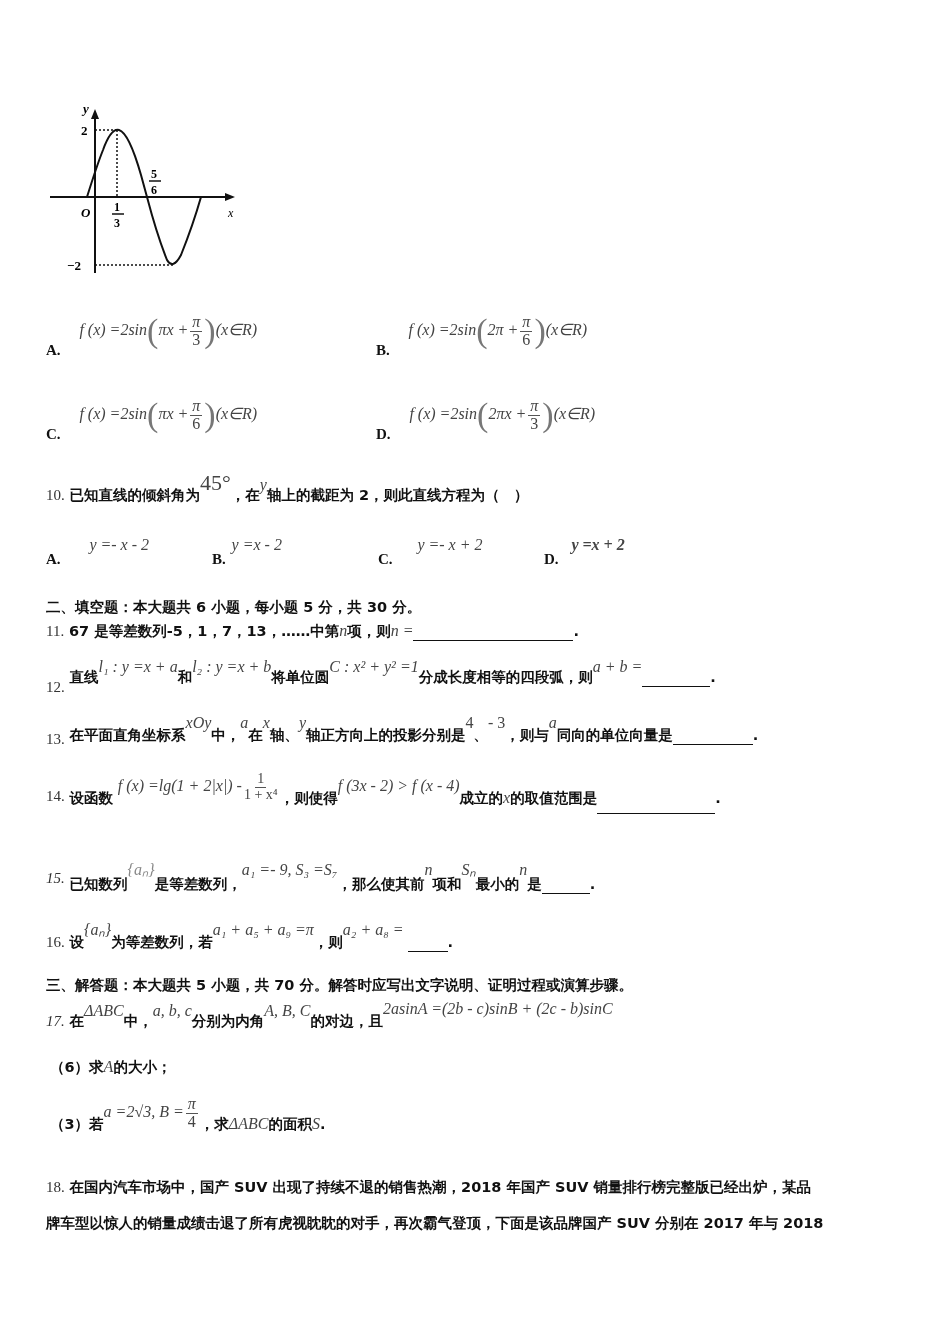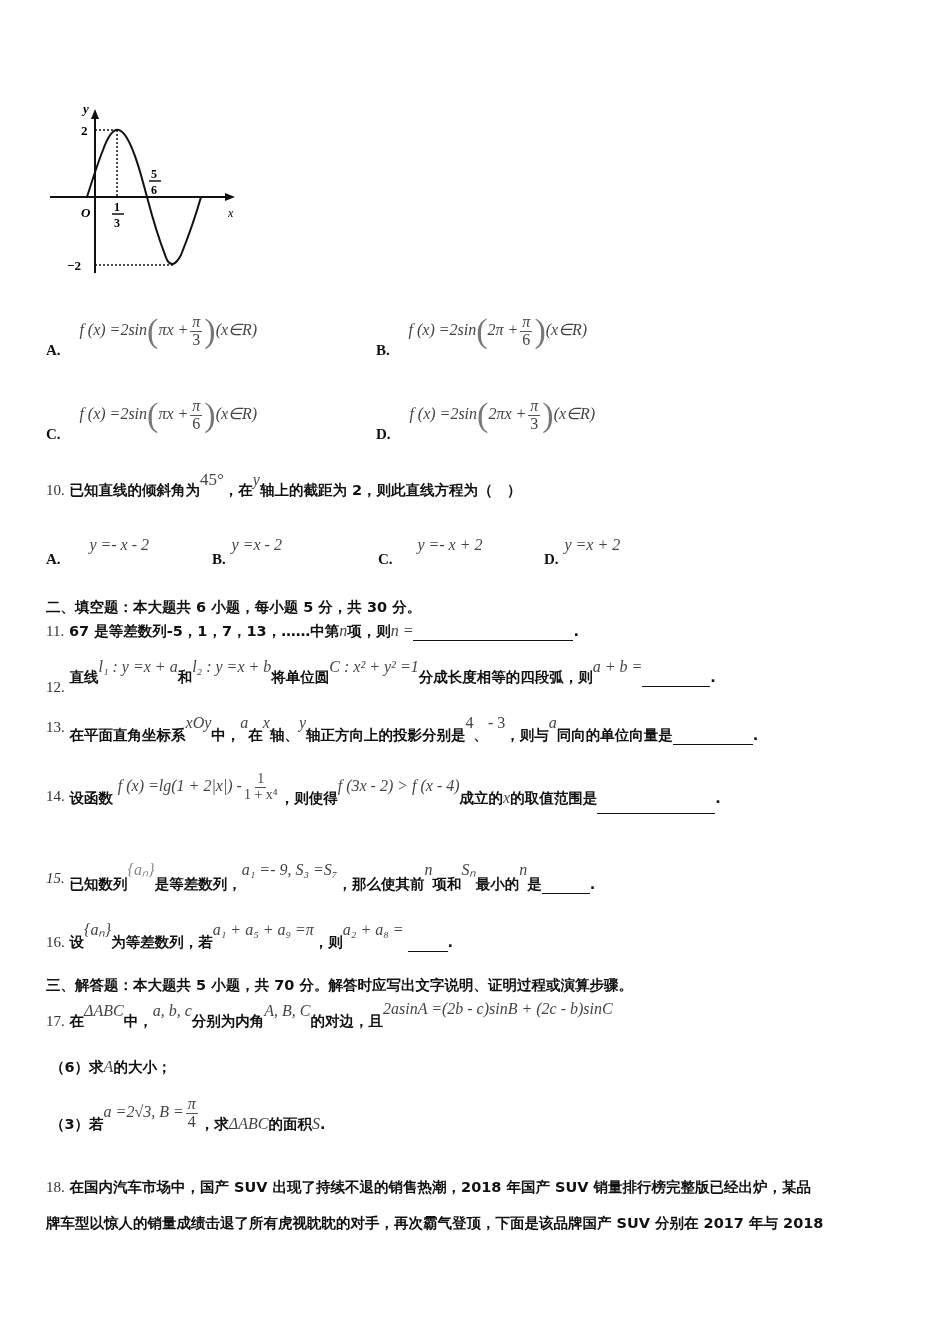--- a/index.html
+++ b/index.html
@@ -73,53 +73,53 @@
 <div class="abs" style="left:376px; top:396px;">
   <span class="opt" style="position:relative; top:20px;">D.</span>
   <span class="math" style="margin-left:14px;">f (x) =2sin</span><span class="paren">(</span><span class="math">2πx +</span><span class="frac mathr">
       <span class="top math">π</span>
       <span>3</span>
     </span><span class="paren">)</span><span class="math">(x∈R)</span>
 </div>
 
 <div class="abs" style="left:46px; top:480px;">
   <span class="num">10.</span>
-  <span class="cn">已知直线的倾斜角为</span><span class="mathr" style="position:relative; top:-10px; font-size:17px;">45°</span><span class="cn">，在</span><span class="math" style="position:relative; top:-10px;">y</span><span class="cn">轴上的截距为 2，则此直线方程为（　）</span>
+  <span class="cn">已知直线的倾斜角为</span><span class="mathr" style="position:relative; top:-10px; font-size:22px;">45°</span><span class="cn">，在</span><span class="math" style="position:relative; top:-10px;">y</span><span class="cn">轴上的截距为 2，则此直线方程为（　）</span>
 </div>
 <div class="abs" style="left:46px; top:536px;">
   <span class="opt" style="position:relative; top:14px;">A.</span>
   <span class="math" style="margin-left:24px;">y =- x - 2</span>
 </div>
 <div class="abs" style="left:212px; top:536px;">
   <span class="opt" style="position:relative; top:14px;">B.</span>
   <span class="math" style="margin-left:1px;font-family:Liberation Serif, serif;">y =x - 2</span>
 </div>
 <div class="abs" style="left:378px; top:536px;">
   <span class="opt" style="position:relative; top:14px;">C.</span>
   <span class="math" style="margin-left:20px;">y =- x + 2</span>
 </div>
 <div class="abs" style="left:544px; top:536px;">
   <span class="opt" style="position:relative; top:14px;">D.</span>
-  <span class="math" style="margin-left:1px;">y =x + 2</span>
+  <span class="math" style="margin-left:8px;font-weight:bold;">y =x + 2</span>
 </div>
 
 <div class="abs cn" style="left:46px; top:598px;">二、填空题：本大题共 6 小题，每小题 5 分，共 30 分。</div>
 
 <div class="abs" style="left:46px; top:622px;">
   <span class="num">11.</span>
   <span class="cn">67 是等差数列-5，1，7，13，……中第</span><span class="math">n</span><span class="cn">项，则</span><span class="math">n =</span><span class="blank" style="width:160px;"></span><span class="cn">.</span>
 </div>
 
 <div class="abs" style="left:46px; top:658px;">
   <span class="num" style="position:relative; top:20px;text-align:center;">12.</span>
   <span class="cn" style="position:relative; top:10px;">直线</span><span class="math">l₁ : y =x + a</span><span class="cn" style="position:relative; top:10px;">和</span><span class="math">l₂ : y =x + b</span><span class="cn" style="position:relative; top:10px;">将单位圆</span><span class="math">C : x² + y² =1</span><span class="cn" style="position:relative; top:10px;">分成长度相等的四段弧，则</span><span class="math">a + b =</span><span class="blank" style="width:68px; position:relative; top:10px;"></span><span class="cn" style="position:relative; top:10px;">.</span>
 </div>
 
 <div class="abs" style="left:46px; top:714px;">
-  <span class="num" style="position:relative; top:4px;">13.</span>
+  <span class="num" style="position:relative; top:16px;">13.</span>
   <span class="cn" style="position:relative; top:12px;">在平面直角坐标系</span><span class="math">xOy</span><span class="cn" style="position:relative; top:12px;">中，</span><span class="math">a</span><span class="cn" style="position:relative; top:12px;">在</span><span class="math">x</span><span class="cn" style="position:relative; top:12px;">轴、</span><span class="math">y</span><span class="cn" style="position:relative; top:12px;">轴正方向上的投影分别是</span><span class="mathr">4</span><span class="cn" style="position:relative; top:12px;">、</span><span class="mathr">- 3</span><span class="cn" style="position:relative; top:12px;">，则与</span><span class="math">a</span><span class="cn" style="position:relative; top:12px;">同向的单位向量是</span><span class="blank" style="width:80px; position:relative; top:12px;"></span><span class="cn" style="position:relative; top:12px;">.</span>
 </div>
 
 <div class="abs" style="left:46px; top:772px;">
   <span class="num" style="position:relative; top:10px;margin-top:16px;">14.</span>
   <span class="cn" style="position:relative; top:12px;">设函数</span>
   <span class="math">f (x) =lg(1 + 2|x|) -</span><span class="frac mathr" style="font-size:14px;">
       <span class="top">1</span>
       <span>1 + x⁴</span>
     </span><span class="cn" style="position:relative; top:12px;">，则使得</span><span class="math">f (3x - 2) &gt; f (x - 4)</span><span class="cn" style="position:relative; top:12px;">成立的</span><span class="math" style="position:relative; top:12px;">x</span><span class="cn" style="position:relative; top:12px;">的取值范围是</span><span class="blank" style="width:118px; position:relative; top:12px;"></span><span class="cn" style="position:relative; top:12px;">.</span>
@@ -131,21 +131,21 @@
 </div>
 
 <div class="abs" style="left:46px; top:918px;">
   <span class="num" style="position:relative; top:12px;">16.</span>
   <span class="cn" style="position:relative; top:12px;">设</span><span class="math">{aₙ}</span><span class="cn" style="position:relative; top:12px;">为等差数列，若</span><span class="math">a₁ + a₅ + a₉ =π</span><span class="cn" style="position:relative; top:12px;">，则</span><span class="math">a₂ + a₈ =</span><span class="blank" style="width:40px; position:relative; top:12px; margin-left:4px;"></span><span class="cn" style="position:relative; top:12px;">.</span>
 </div>
 
 <div class="abs cn" style="left:46px; top:976px;">三、解答题：本大题共 5 小题，共 70 分。解答时应写出文字说明、证明过程或演算步骤。</div>
 
 <div class="abs" style="left:46px; top:1002px;">
-  <span class="num" style="position:relative; top:10px;">17.</span>
+  <span class="num" style="position:relative; top:10px;font-style:italic;">17.</span>
   <span class="cn" style="position:relative; top:10px;">在</span><span class="math">ΔABC</span><span class="cn" style="position:relative; top:10px;">中，</span><span class="math">a, b, c</span><span class="cn" style="position:relative; top:10px;">分别为内角</span><span class="math">A, B, C</span><span class="cn" style="position:relative; top:10px;">的对边，且</span><span class="math" style="position:relative; top:-2px;">2asinA =(2b - c)sinB + (2c - b)sinC</span>
 </div>
 <div class="abs" style="left:50px; top:1058px;">
   <span class="cn">（6）求</span><span class="math">A</span><span class="cn">的大小；</span>
 </div>
 <div class="abs" style="left:50px; top:1096px;">
   <span class="cn" style="position:relative; top:12px;">（3）若</span><span class="math">a =2√3, B =</span><span class="frac mathr">
       <span class="top math">π</span>
       <span>4</span>
     </span><span class="cn" style="position:relative; top:12px;">，求</span><span class="math" style="position:relative; top:12px;">ΔABC</span><span class="cn" style="position:relative; top:12px;">的面积</span><span class="math" style="position:relative; top:12px;">S</span><span class="cn" style="position:relative; top:12px;">.</span>

